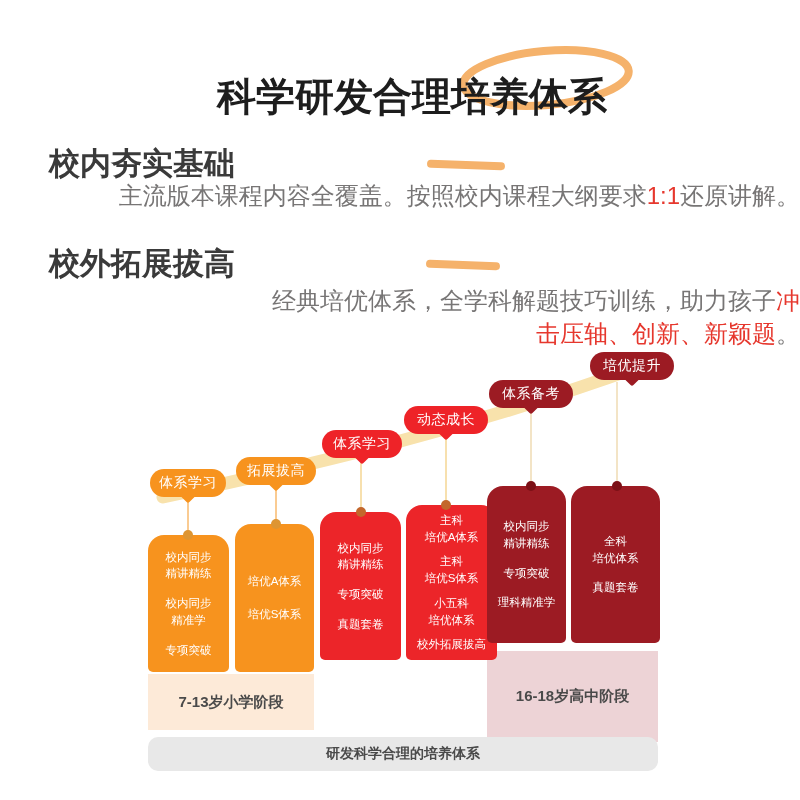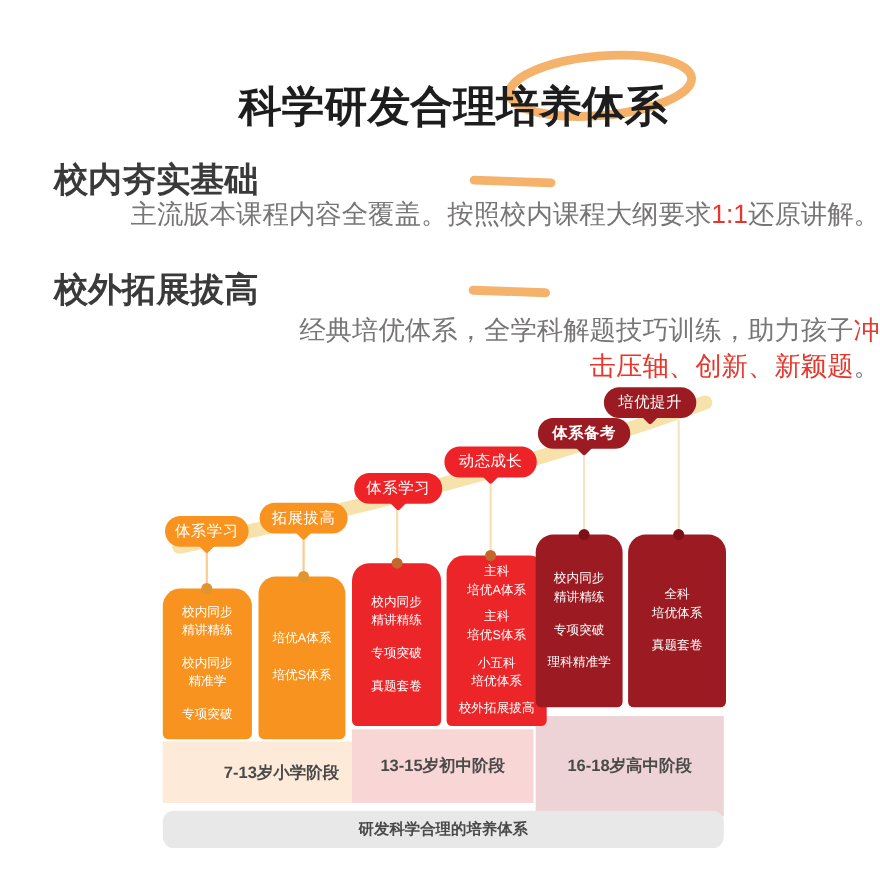--- a/index.html
+++ b/index.html
@@ -41,22 +41,22 @@
     content:""; position:absolute; left:50%; bottom:-4px; width:12px; height:12px;
     margin-left:-6px; transform:rotate(45deg); background:inherit; border-radius:2px; z-index:-1;
   }
   .bub-orange { background:#F7931E; }
   .bub-red    { background:#EE2328; }
   .bub-maroon { background:#9C1B23; }
   .b1 { left:150px; top:469px; width:76px; height:28px; }
   .b2 { left:236px; top:457px; width:80px; height:28px; }
   .b3 { left:322px; top:430px; width:80px; height:28px; }
   .b4 { left:404px; top:406px; width:84px; height:28px; }
-  .b5 { left:489px; top:380px; width:84px; height:28px;font-weight:bold; }
-  .b6 { left:549px; top:352px; width:84px; height:28px; }
+  .b5 { left:489px; top:380px; width:84px; height:28px; }
+  .b6 { left:590px; top:352px; width:84px; height:28px; }
   .cline { position:absolute; width:2px; z-index:1; }
   .ln-orange { background:#FACB92; }
   .ln-red    { background:#F7E0AE; }
   .ln-maroon { background:#F3E4C6; }
   .l1 { left:187px; top:498px; height:38px; }
   .l2 { left:275px; top:487px; height:38px; }
   .l3 { left:360px; top:460px; height:53px; }
   .l4 { left:445px; top:436px; height:70px; }
   .l5 { left:530px; top:410px; height:77px; }
   .l6 { left:616px; top:382px; height:105px; }
@@ -81,21 +81,21 @@
   .c1 { left:148px; top:535px; width:81px; height:137px; }
   .c2 { left:235px; top:524px; width:79px; height:148px; gap:16px; }
   .c3 { left:320px; top:512px; width:81px; height:148px; }
   .c4 { left:406px; top:505px; width:91px; height:155px; gap:8px; }
   .c5 { left:487px; top:486px; width:79px; height:157px; }
   .c6 { left:571px; top:486px; width:89px; height:157px; }
   .phase {
     position:absolute; z-index:1; display:flex; align-items:center; justify-content:center;
     font-size:15px; font-weight:700; color:#4a4a4a;
   }
-  .p1 { left:148px; top:674px; width:166px; height:56px; background:#FDEAD8;padding-left:25px; }
+  .p1 { left:148px; top:674px; width:166px; height:56px; background:#FDEAD8; }
   .p2 { left:320px; top:663px; width:165px; height:67px; background:#F9D6D6; }
   .p3 { left:487px; top:651px; width:171px; height:91px; background:#EDD3D6; }
   .footer-bar {
     position:absolute; left:148px; top:737px; width:510px; height:34px;
     background:#E8E8E8; border-radius:10px; z-index:1;
     display:flex; align-items:center; justify-content:center;
     font-size:14px; font-weight:700; color:#4a4a4a;
   }
 </style>
 </head>
@@ -221,23 +221,20 @@
         <div>培优体系</div>
       </div>
       <div>
         <div>真题套卷</div>
       </div>
     </div>
 
   <div class="phase p1">
       <span>7-13岁小学阶段</span>
     </div>
-  <div class="phase p2">
-      <span>13-15岁初中阶段</span>
-    </div>
   <div class="phase p3">
       <span>16-18岁高中阶段</span>
     </div>
 
   <div class="footer-bar">
       <span>研发科学合理的培养体系</span>
     </div>
 
 </div>
 

